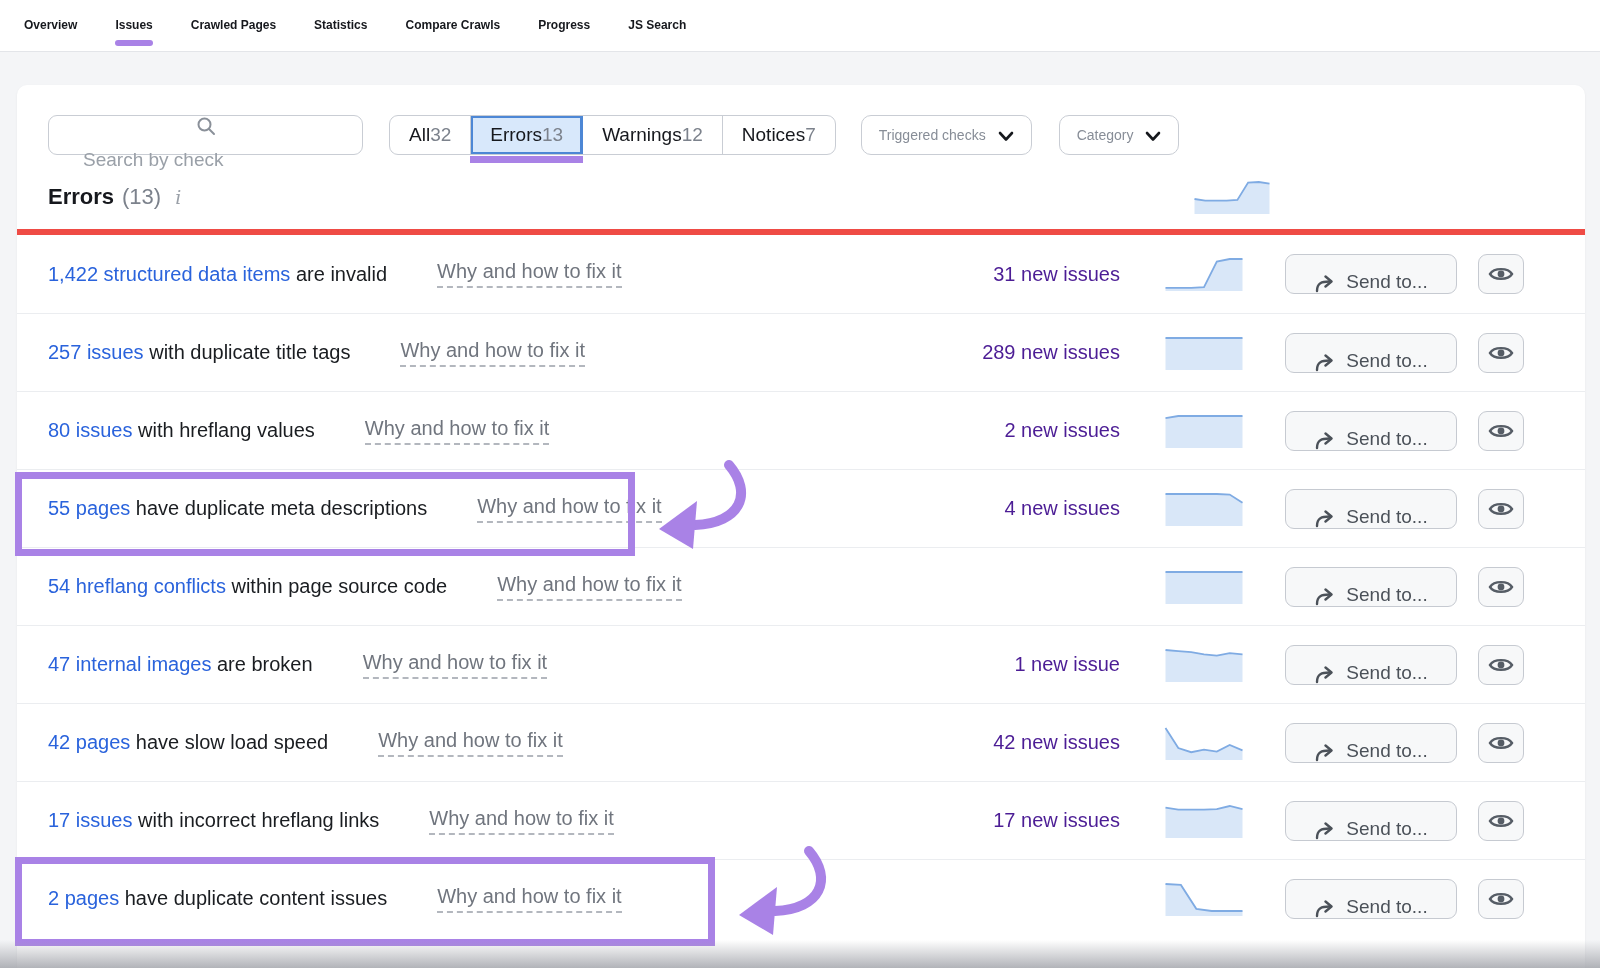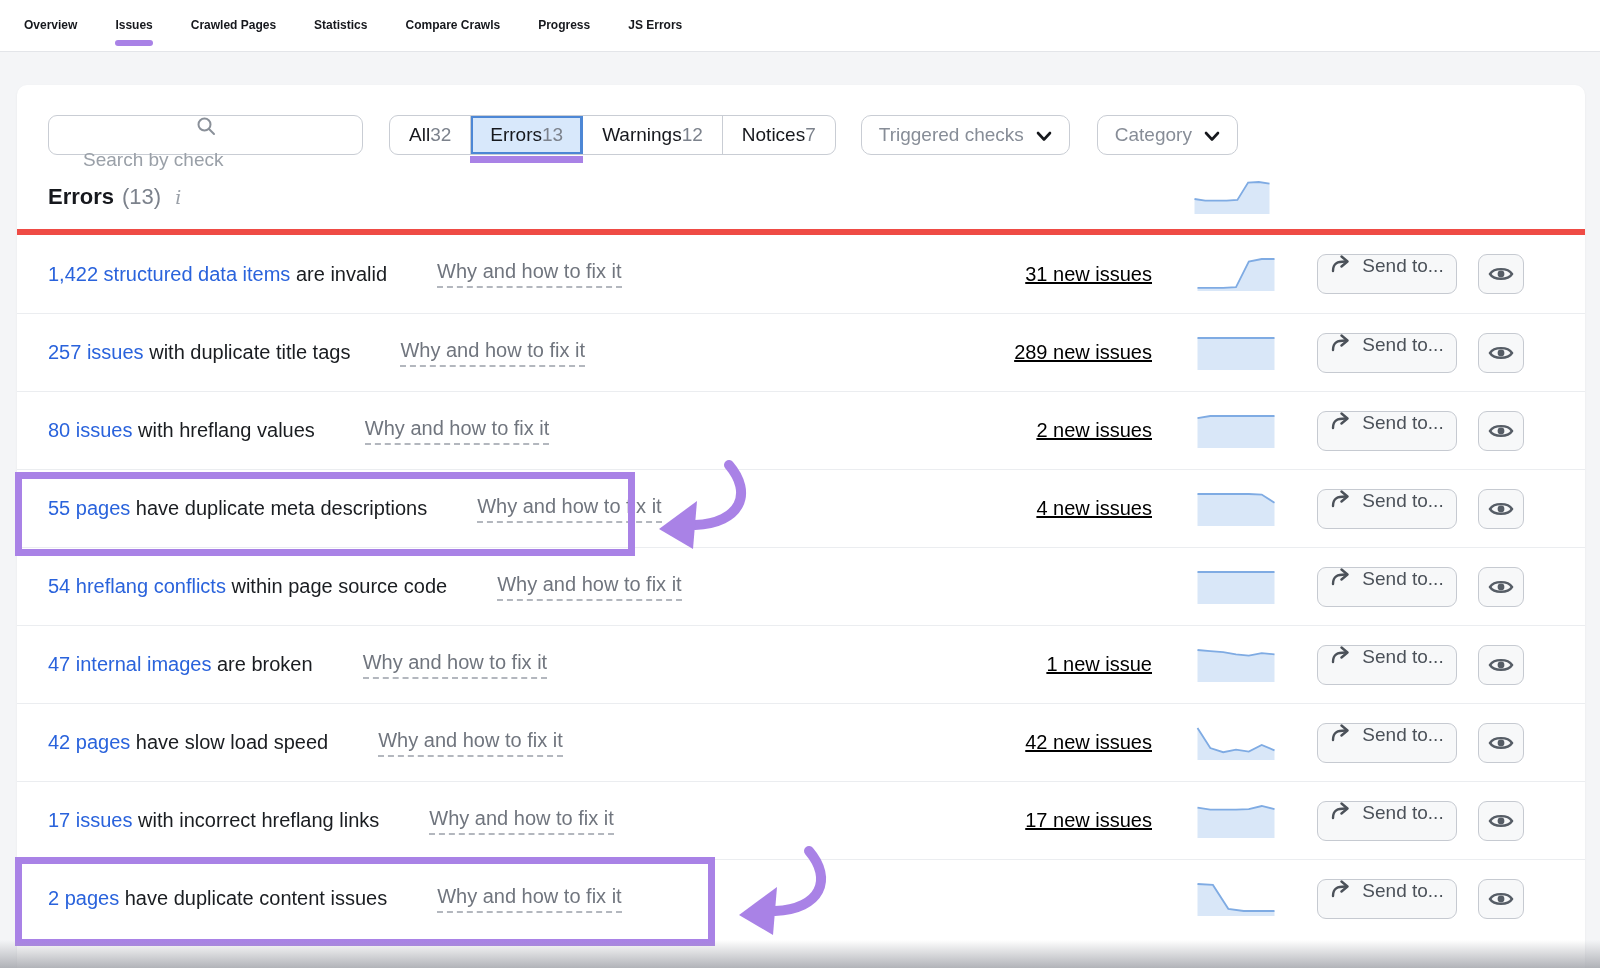--- a/index.html
+++ b/index.html
@@ -34,21 +34,21 @@
   .seg:last-child { border-right:none; }
   .seg .cnt { color:#7c828c; }
   .seg.selected { background:#d8e8fb; box-shadow:inset 0 0 0 2px #4d87d5;
                   border-right-color:#4d87d5; }
   .seg.selected:first-child { border-radius:8px 0 0 8px; }
   .seg.selected .selbar { position:absolute; left:-1px; right:-1px; bottom:-9px;
                   height:7px; background:#a982e6; }
 
   .dropdown { margin-left:25px; height:40px; border:1px solid #c9cdd4; border-radius:10px;
               display:flex; align-items:center; gap:12px; padding:0 17px; cursor:pointer;
-              font-size:19px; color:#878d97; background:#fff; }
+              font-size:14px; color:#878d97; background:#fff; }
   .dropdown:last-of-type { margin-left:27px; }
   .dropdown svg { margin-top:2px; }
 
   
   .section-head { display:flex; align-items:center; padding:26px 0 0 31px; height:58px; }
   .section-title { font-size:22px; font-weight:700; color:#16181d; }
   .section-count { font-size:22px; color:#7c828c; margin-left:8px; }
   .info-i { font-family:"DejaVu Serif", serif; font-style:italic; font-size:19px;
             color:#9aa0a8; margin-left:14px; cursor:pointer; }
   .head-spark { margin-left:auto; margin-right:314px; width:78px; height:36px; }
@@ -57,24 +57,24 @@
 
   
   .rows { position:relative; }
   .row { display:flex; align-items:center; height:78px; padding-left:31px;gap:8px; }
   .row + .row { border-top:1px solid #ebedf0; }
   .issue-text { font-size:20px; color:#1a1d21; white-space:nowrap; }
   .issue-link { color:#2a63dc; cursor:pointer; }
   .why { margin-left:42px; font-size:20px; color:#70757e; cursor:pointer;
          border-bottom:2px dashed #b3b7be; padding-bottom:3px; white-space:nowrap; }
   .col-new { margin-left:auto; width:160px; text-align:right; font-size:20px;
-             color:#000000; cursor:pointer; white-space:nowrap;text-decoration:underline; }
+             color:#4c1d95; cursor:pointer; white-space:nowrap; }
   .col-spark { width:80px; height:36px; margin-left:36px; }
-  .send-btn { margin-left:33px; width:140px; height:40px; border:1px solid #c6cad1;
-              border-radius:9px; background:#f7f8f9; display:flex; align-items:flex-start;
+  .send-btn { margin-left:33px; width:172px; height:40px; border:1px solid #c6cad1;
+              border-radius:9px; background:#f7f8f9; display:flex; align-items:flex-end;
               justify-content:center; gap:10px; font-size:19px; color:#4b5159;
               cursor:pointer; white-space:nowrap; }
   .eye-btn { margin-left:13px; width:46px; height:40px; border:1px solid #c6cad1;
              border-radius:9px; background:#f7f8f9; display:flex; align-items:center;
              justify-content:center; cursor:pointer; margin-right:61px; }
 
   
   .hl-box { position:absolute; border:7px solid #a982e6; pointer-events:none; z-index:5; }
   .hl-box-1 { left:-2px; top:237px;  width:620px; height:84px; }
   .hl-box-2 { left:-2px; top:622px;  width:700px; height:89px; }
@@ -89,21 +89,21 @@
 </head>
 <body>
 
 <nav class="topnav" id="topnav">
     <div class="tab"><span>Overview</span></div>
     <div class="tab active"><span>Issues</span><span class="underline"></span></div>
     <div class="tab"><span>Crawled Pages</span></div>
     <div class="tab"><span>Statistics</span></div>
     <div class="tab"><span>Compare Crawls</span></div>
     <div class="tab"><span>Progress</span></div>
-    <div class="tab"><span>JS Errors</span></div>
+    <div class="tab"><span>JS Search</span></div>
   </nav>
 
 <div class="card">
 
   <div class="toolbar">
     <div class="search">
       <span>
         <svg width="20" height="20" viewBox="0 0 20 20" fill="none">
           <circle cx="8.5" cy="8.5" r="6" stroke="#8a9099" stroke-width="2"></circle>
           <line x1="13" y1="13" x2="18" y2="18" stroke="#8a9099" stroke-width="2" stroke-linecap="round"></line>

